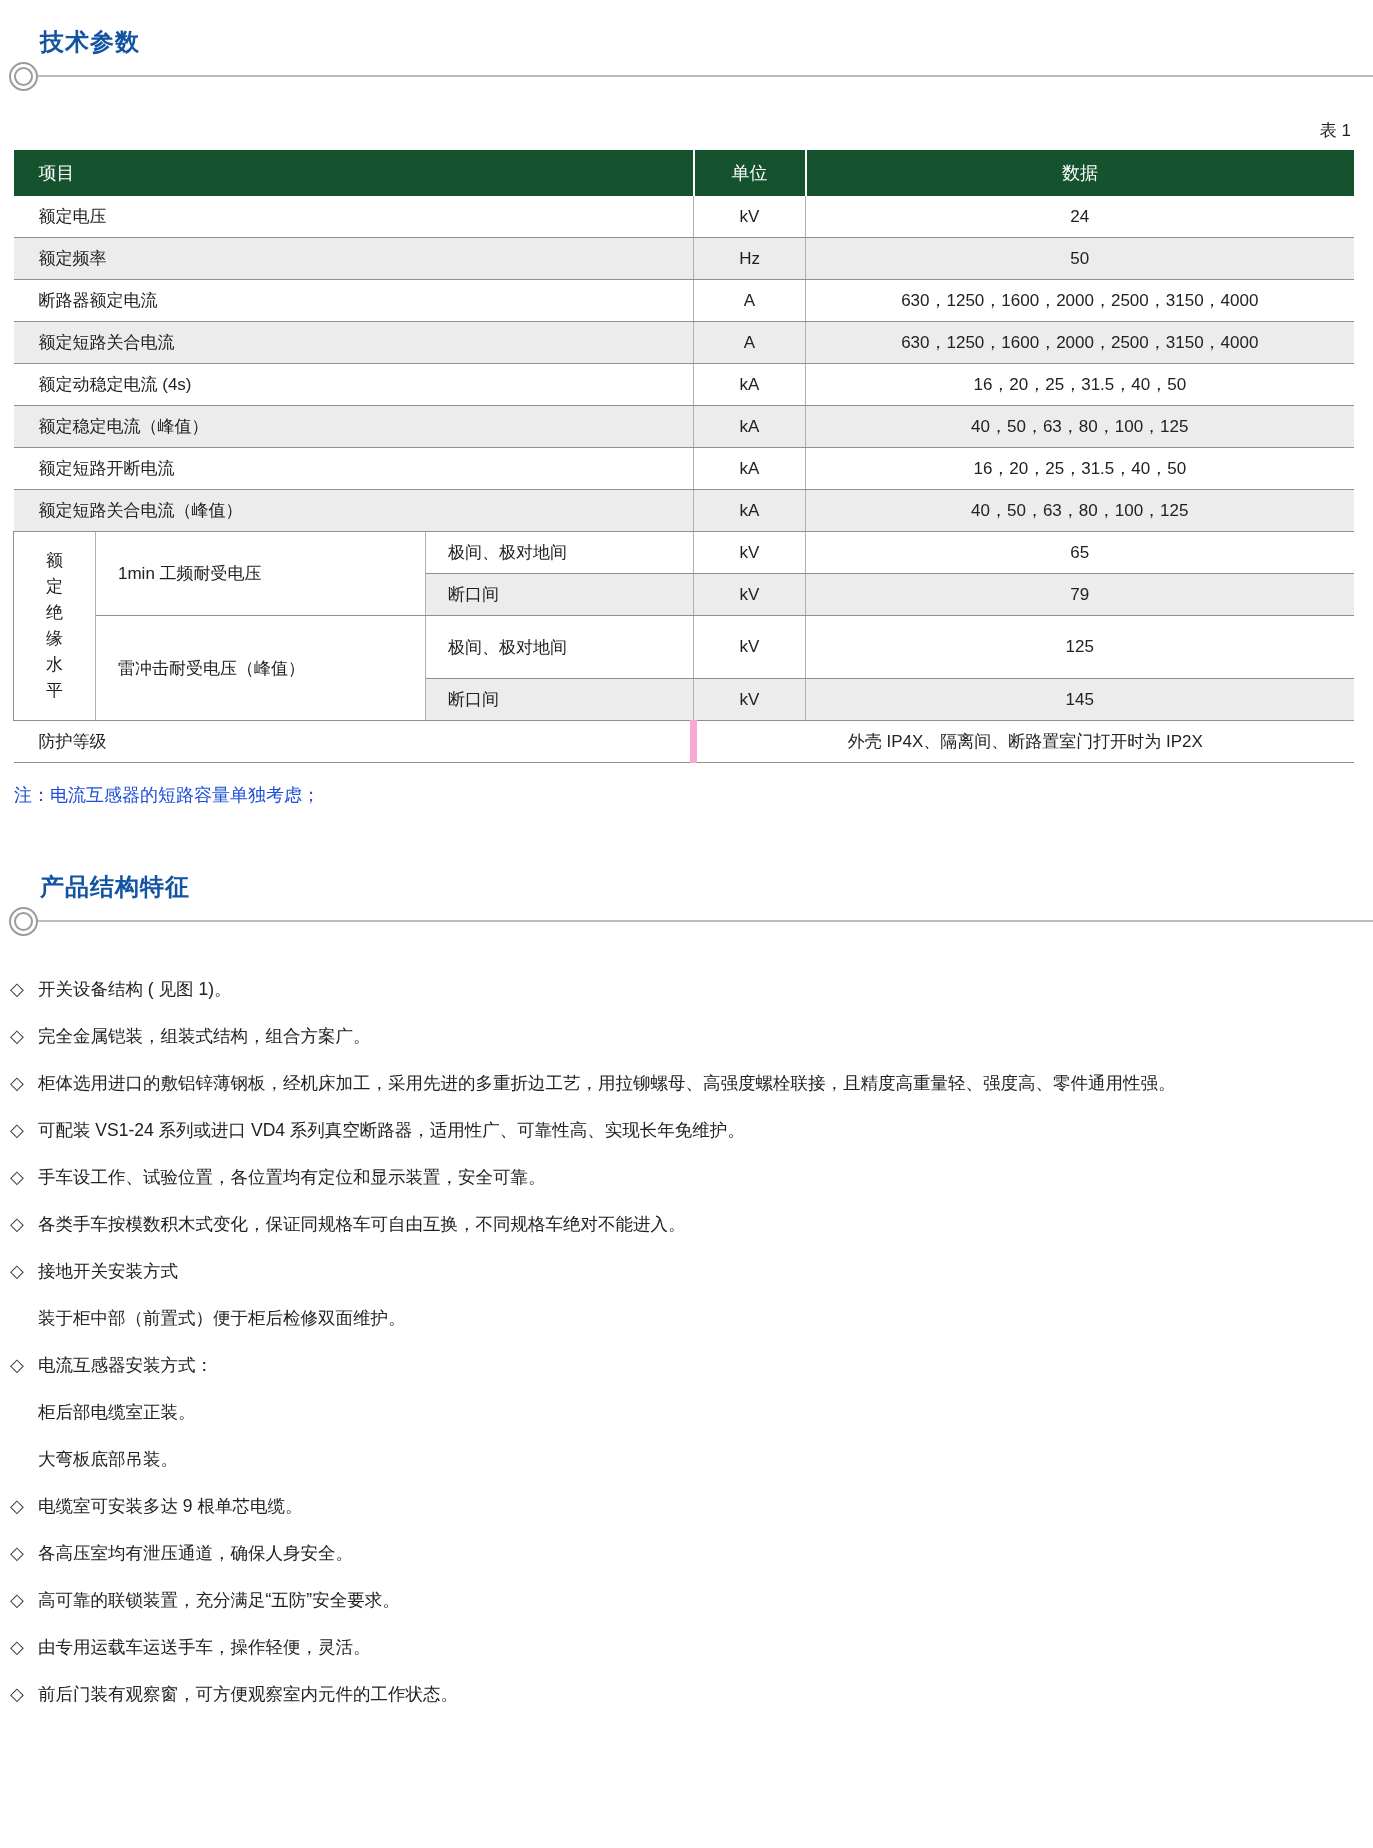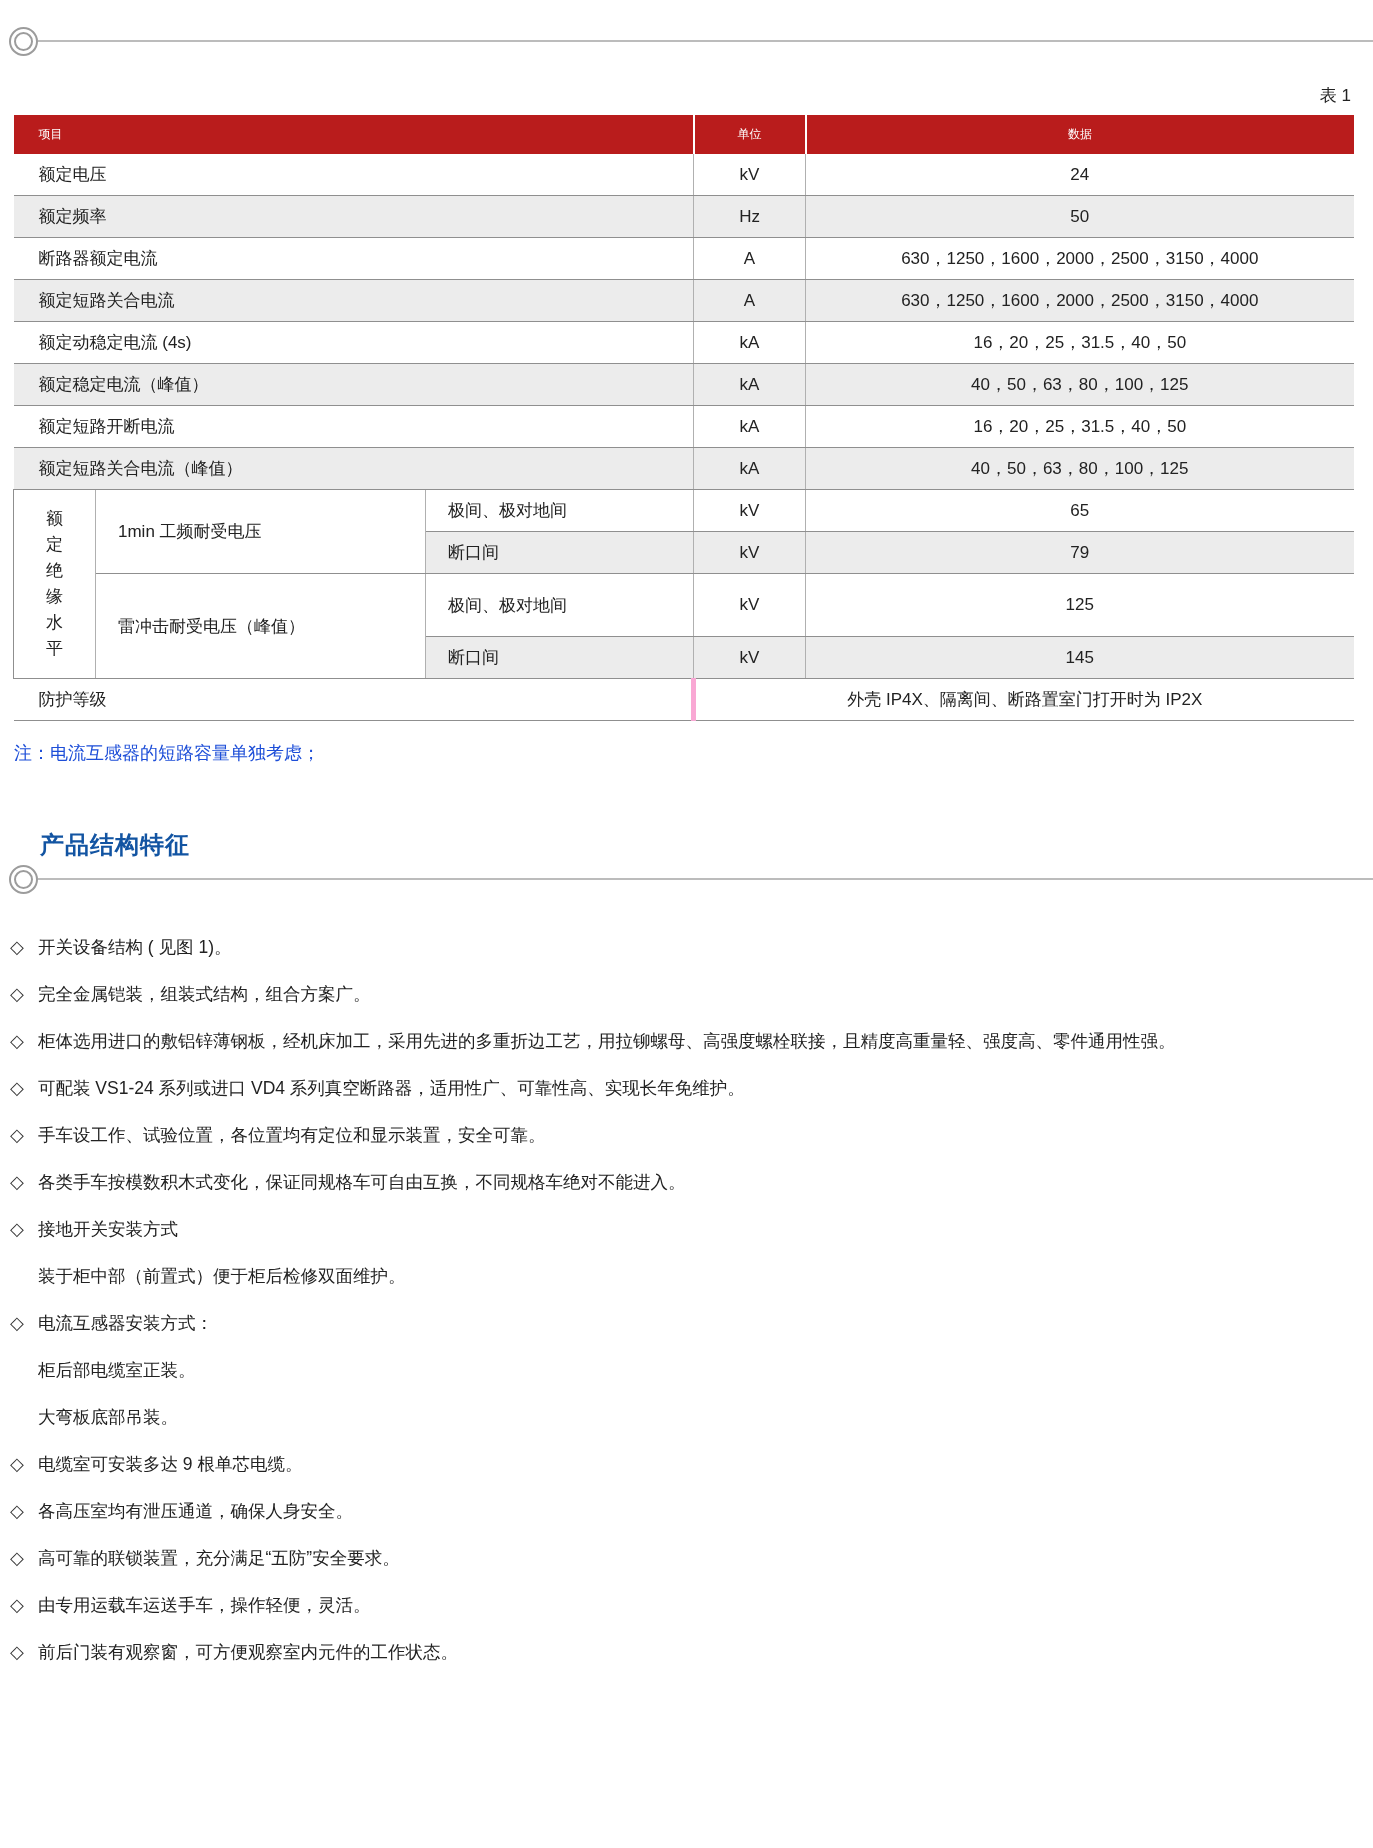--- a/index.html
+++ b/index.html
@@ -26,21 +26,21 @@
   .table-caption{
     text-align:right;font-size:17px;color:#222;
     margin:28px 22px 8px 0;
   }
   table.spec{
     border-collapse:collapse;table-layout:fixed;
     margin-left:13px;width:1340px;
     font-size:17px;color:#222;
   }
   table.spec th{
-    background:#b91c1c;color:#ffffff;font-weight:normal;font-size:12px;
+    background:#14532d;color:#ffffff;font-weight:normal;font-size:18px;
     padding:11px 6px;text-align:center;
   }
   table.spec th.h-item{text-align:left;padding-left:25px;}
   table.spec th.sep{border-left:2px solid #ffffff;}
   table.spec td{
     padding:9px 6px;text-align:center;vertical-align:middle;
     border-bottom:1px solid #8f8f8f;
   }
   table.spec tr.alt td{background:#ececec;}
   table.spec td.c-item{text-align:left;padding-left:25px;}
@@ -50,38 +50,39 @@
     padding:16px 2px;
   }
   .vtext{
     width:1.1em;margin:0 auto;word-break:break-all;
     line-height:26px;text-align:center;display:block;
   }
   table.spec td.sub-cell{
     background:#fff;border-right:1px solid #b0b0b0;text-align:left;padding-left:22px;
   }
   table.spec td.scope-cell{text-align:left;padding-left:22px;border-right:1px solid #b0b0b0;}
-  table.spec td.merged-data{border-left:5px solid #f9a8d4;}
+  table.spec td.merged-data{border-left:7px solid #f9a8d4;}
   
   .note{margin:20px 0 0 14px;font-size:18px;color:#1d4ed8;}
   
   .features{margin:30px 18px 0 10px;}
   .feature{
     position:relative;padding-left:28px;
     font-size:17.5px;line-height:47px;color:#222;
   }
   .feature .bullet{
     position:absolute;left:0;top:0;width:24px;text-align:left;
     font-size:18px;color:#333;
   }
 </style>
 </head>
 <body>
 
 <div class="section-head">
+  <div class="sh-title">技术参数</div>
   <div class="sh-rule-row">
     <span class="ring">
         <span class="ring-inner"></span>
       </span>
     <span class="rule"></span>
   </div>
 </div>
 
 <div class="table-caption">表 1</div>
 

